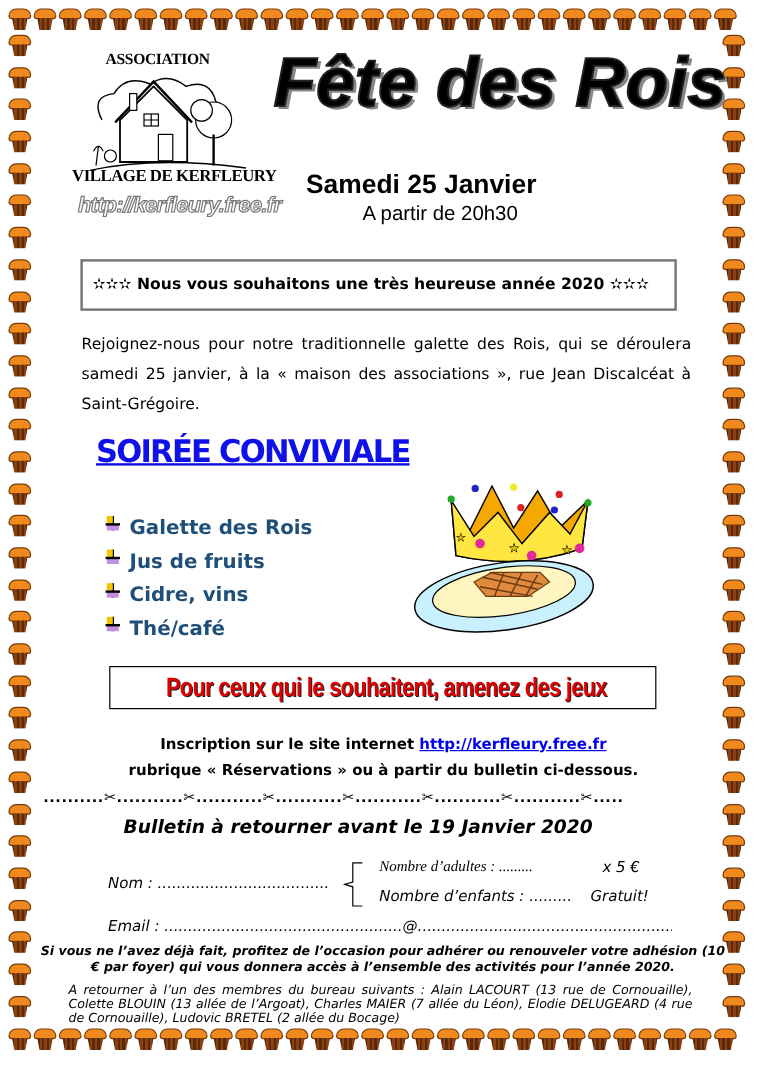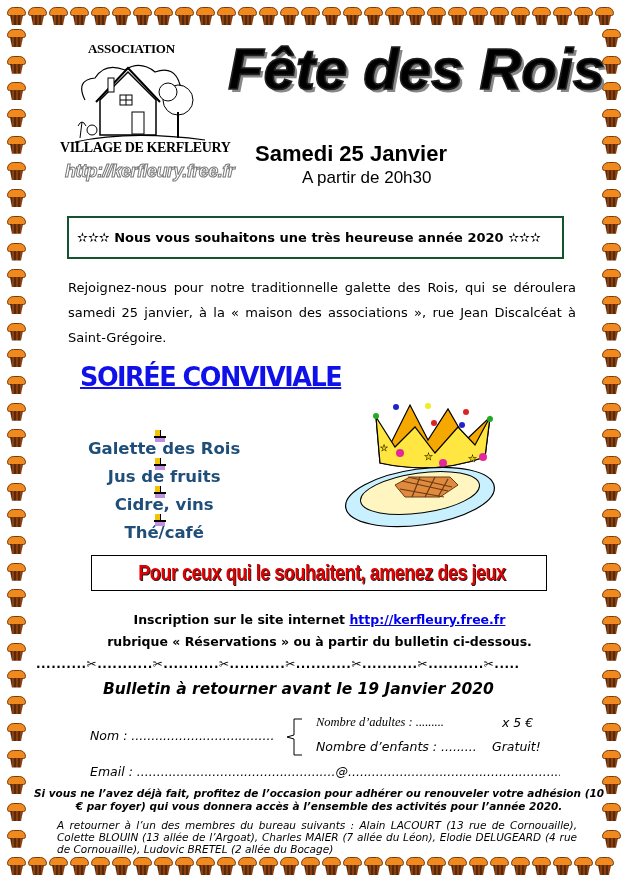--- a/index.html
+++ b/index.html
@@ -18,26 +18,26 @@
   .logo{position:absolute;left:60px;top:38px;width:160px;height:160px;text-align:right;}
   .logo .assoc{position:absolute;left:28px;top:3px;font-family:"Liberation Serif",serif;font-size:13px;font-weight:bold;letter-spacing:-0.3px;}
   .logo .house{position:absolute;left:10px;top:22px;width:140px;height:88px;}
   .logo .village{position:absolute;left:0;top:102px;font-family:"Liberation Serif",serif;font-size:14px;font-weight:bold;letter-spacing:-0.4px;white-space:nowrap;}
   .logo .url{position:absolute;left:5px;top:123px;font-family:"Liberation Sans",sans-serif;font-style:italic;font-weight:bold;font-size:18px;color:#fff;-webkit-text-stroke:1px #777;letter-spacing:-0.5px;white-space:nowrap;}
 
   .title{position:absolute;left:228px;top:34px;font-family:"Liberation Sans",sans-serif;font-size:58px;font-weight:bold;font-style:italic;color:#000000;-webkit-text-stroke:1.6px #222;text-shadow:3px 3px 0 #888;letter-spacing:0px;white-space:nowrap;line-height:70px;}
   .date{position:absolute;left:255px;top:141px;font-family:"Liberation Sans",sans-serif;font-size:22px;font-weight:bold;white-space:nowrap;}
   .time{position:absolute;left:302px;top:168px;font-family:"Liberation Sans",sans-serif;font-size:17px;white-space:nowrap;}
 
-  .wishbox{position:absolute;left:67px;top:216px;width:497px;height:43px;border:2px solid #14532d;box-sizing:border-box;display:flex;align-items:center;padding-left:8px;font-size:13px;font-weight:bold;white-space:nowrap;}
+  .wishbox{position:absolute;left:67px;top:216px;width:497px;height:43px;border:2px solid #737373;box-sizing:border-box;display:flex;align-items:center;padding-left:8px;font-size:13px;font-weight:bold;white-space:nowrap;}
   .intro{position:absolute;left:68px;top:275px;width:508px;font-size:13px;line-height:25px;text-align:justify;}
 
   .soiree{position:absolute;left:80px;top:362px;font-family:"DejaVu Sans",sans-serif;font-size:26px;font-weight:900;color:#1010e8;text-decoration:underline;text-decoration-thickness:2px;letter-spacing:-1.5px;transform:scaleX(0.98);transform-origin:left;white-space:nowrap;}
   .menu{position:absolute;left:88px;top:430px;list-style:none;margin:0;padding:0;}
-  .menu li{display:flex;align-items:center;height:28px;font-family:"DejaVu Sans",sans-serif;font-size:16.5px;font-weight:bold;color:#1f4e79;flex-direction:column;}
+  .menu li{display:flex;height:28px;font-family:"DejaVu Sans",sans-serif;font-size:16.5px;font-weight:bold;color:#1f4e79;}
   .bullet{width:12px;height:12px;margin-right:8px;position:relative;}
   .bullet:before{content:"";position:absolute;left:5px;top:0;width:2px;height:12px;background:#000;}
   .bullet:after{content:"";position:absolute;left:0;top:6px;width:12px;height:2px;background:#000;}
   .bullet span{position:absolute;left:1px;top:0;width:5px;height:6px;background:#f5c400;}
   .bullet i{position:absolute;left:1px;top:7px;width:10px;height:5px;background:#c08fe0;}
 
   .crown-cake{position:absolute;left:340px;top:385px;width:180px;height:145px;}
 
   .gamesbox{position:absolute;left:91px;top:555px;width:456px;height:36px;border:1.5px solid #000;box-sizing:border-box;display:flex;align-items:center;justify-content:flex-end;font-family:"Liberation Sans",sans-serif;font-size:22px;font-weight:bold;color:#e00000;text-shadow:1px 1px 0 #222;letter-spacing:-0.6px;transform:scaleX(1);white-space:nowrap;}
   .gamesbox span{display:inline-block;transform:scaleX(0.82);}

